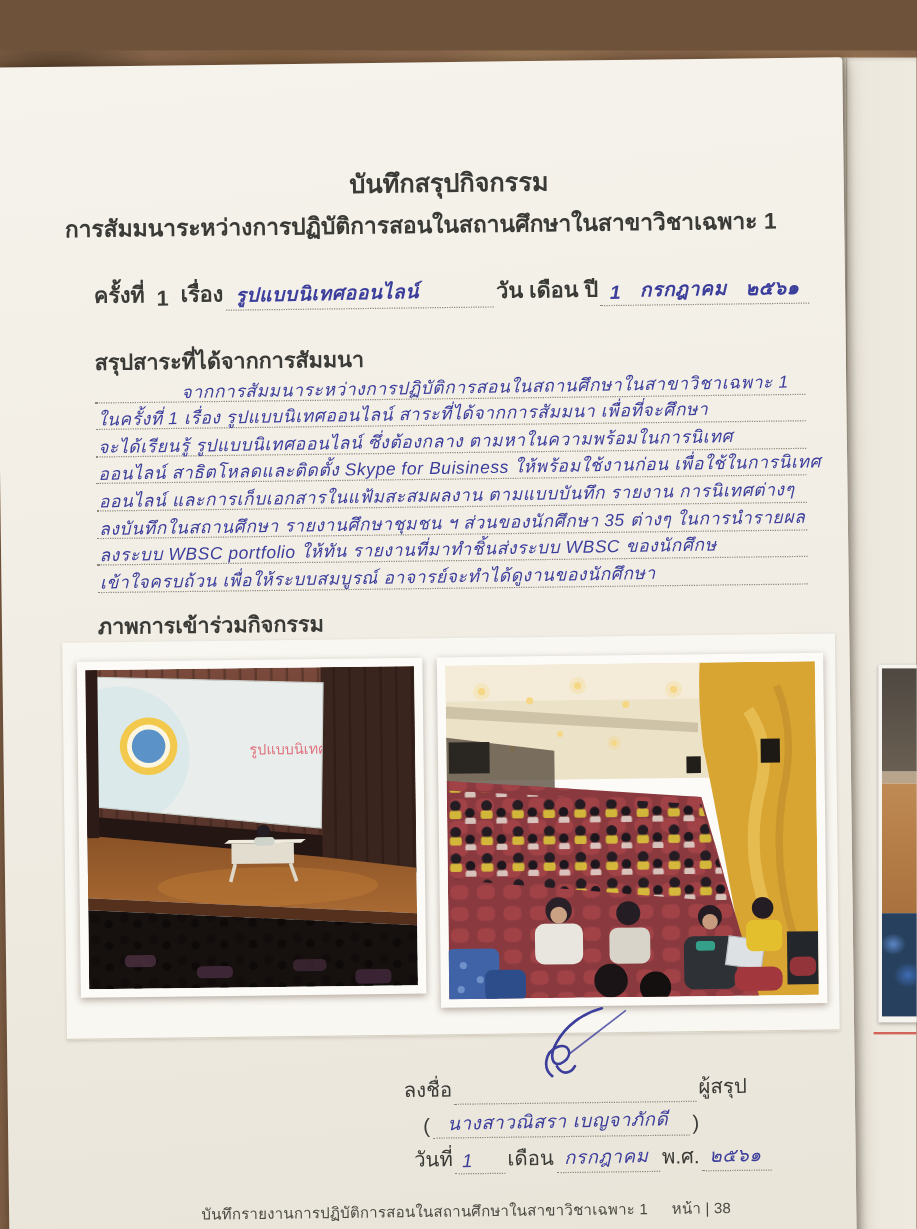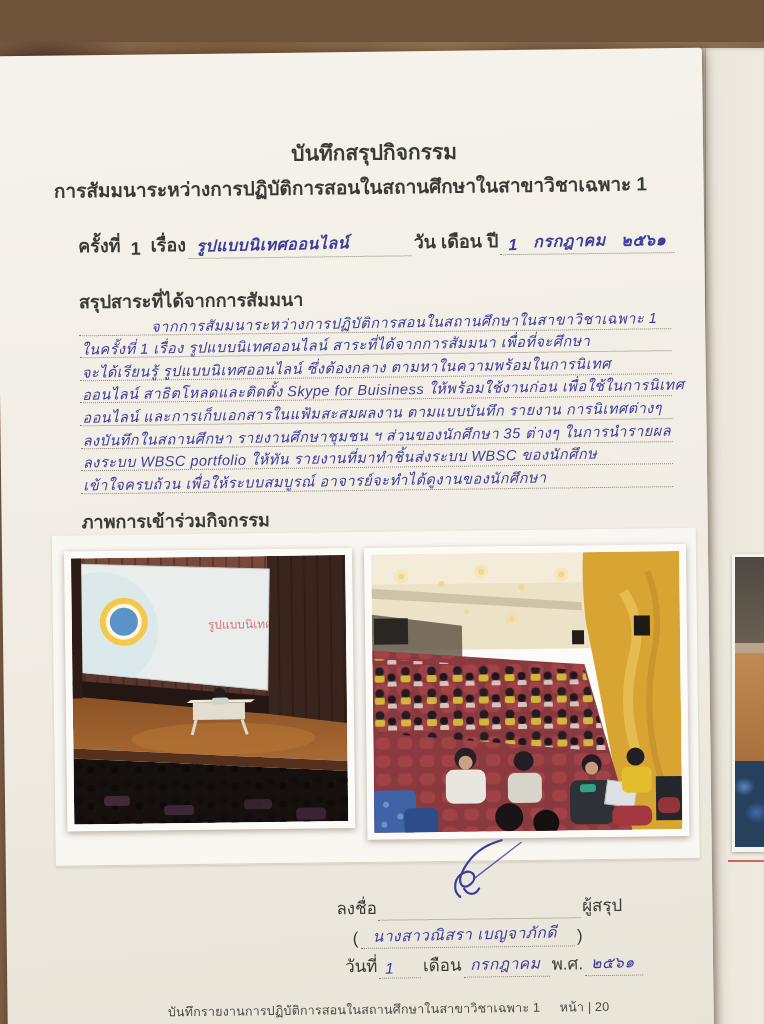--- a/index.html
+++ b/index.html
@@ -291,17 +291,17 @@
         <span class="hw">กรกฎาคม</span>
       </span>
       <span class="lbl">พ.ศ.</span>
       <span class="dotfill dot-y">
         <span class="hw">๒๕๖๑</span>
       </span>
     </div>
 
     <div class="footer">
       <span>บันทึกรายงานการปฏิบัติการสอนในสถานศึกษาในสาขาวิชาเฉพาะ 1</span>
-      <span class="pageno">หน้า | 20</span>
+      <span class="pageno">หน้า | 38</span>
     </div>
 
   </div>
 </div>
 
 </body></html>

